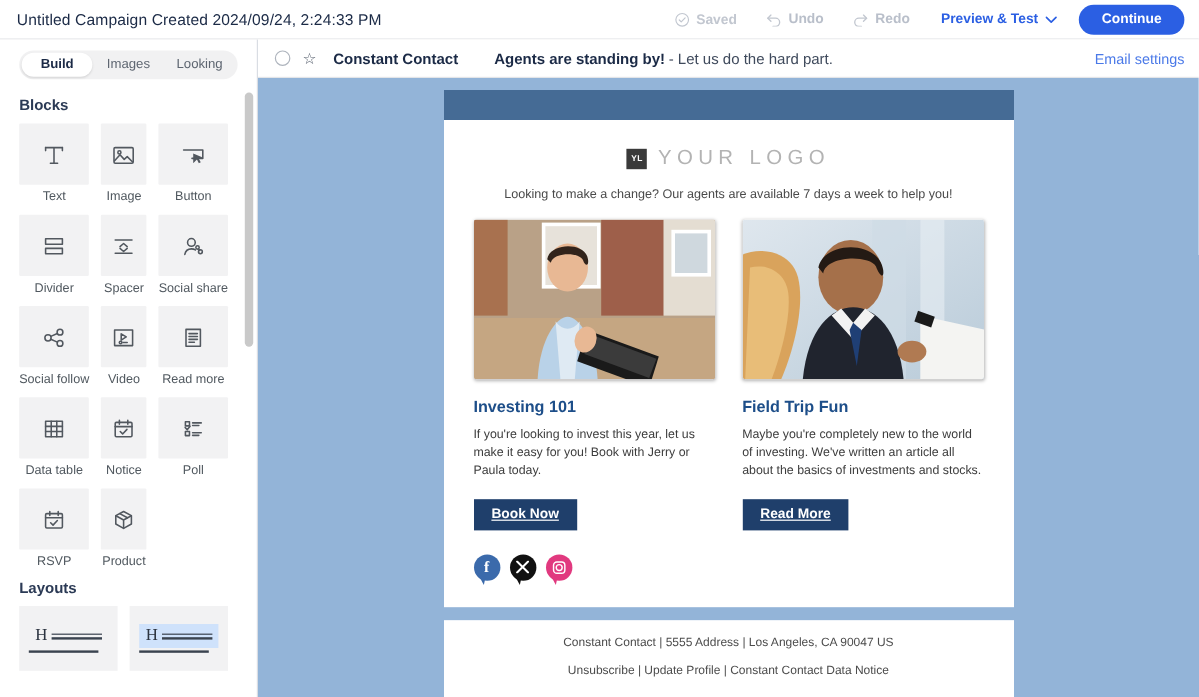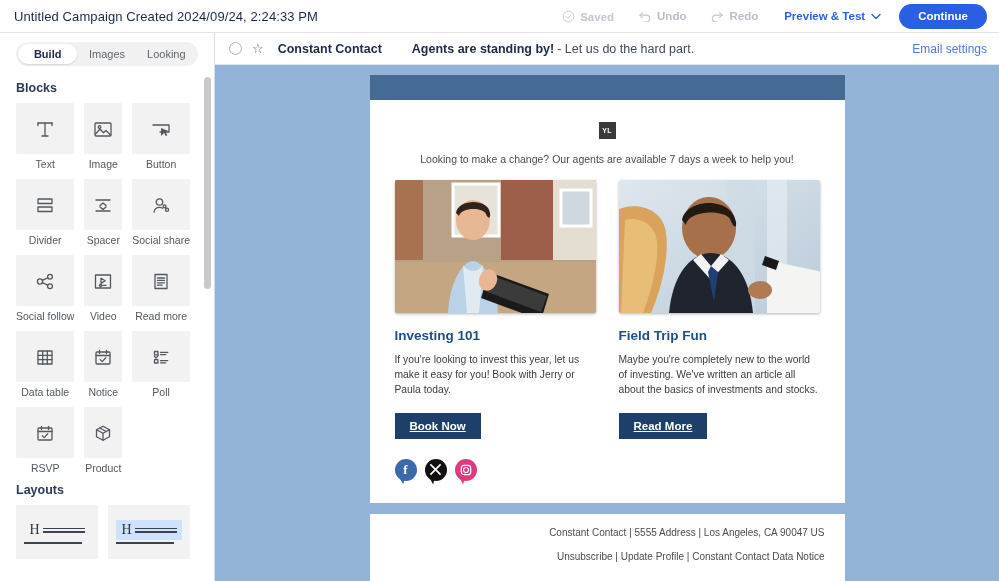--- a/index.html
+++ b/index.html
@@ -183,21 +183,21 @@
     border-top: 7px solid currentColor; transform: rotate(12deg);
   }
   .bubble.fb { background: #3b6aab; color: #3b6aab; }
   .bubble.x  { background: #111111; color: #111111; }
   .bubble.ig { background: #e1397f; color: #e1397f; }
   .bubble span, .bubble svg { position: relative; z-index: 2; color: #fff; }
   .bubble .glyph { font-size: 13px; font-weight: 700; line-height: 1; font-family: "Liberation Serif", serif; }
 
   .email-footer-band { height: 11px; background: #93b4d8; }
   .email-footer {
-    background: #fff; text-align: right; padding: 13px 20px 0 20px;
+    background: #fff; text-align: center; padding: 13px 20px 0 20px;
   }
   .footer-line { font-size: 10px; color: #4c4c4c; }
   .footer-links { font-size: 10px; color: #4c4c4c; margin-top: 13px; }
 
   
   .ico { stroke: #52585f; fill: none; stroke-width: 1.3; stroke-linecap: round; stroke-linejoin: round; }
   .ico-f { fill: #52585f; stroke: none; }
 </style>
 </head>
 <body>
@@ -465,20 +465,21 @@
 
       <div class="canvas">
         <div class="email">
 
           <div class="email-topbar"></div>
 
           <div class="email-body">
 
             <div class="logo-row">
               <div class="logo-mark">YL</div>
+              <div class="logo-text">YOUR  LOGO</div>
             </div>
 
             <div class="tagline">Looking to make a change? Our agents are available 7 days a week to help you!</div>
 
             <div class="cols">
 
               <div class="col">
                 <div class="photo">
                   <svg width="100%" height="100%" viewBox="0 0 205 133" preserveAspectRatio="xMidYMid slice">
                     <defs>

